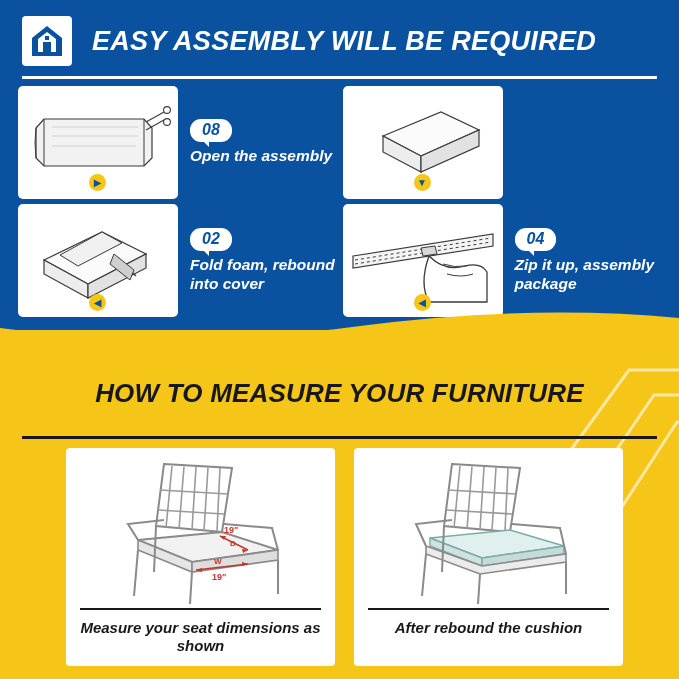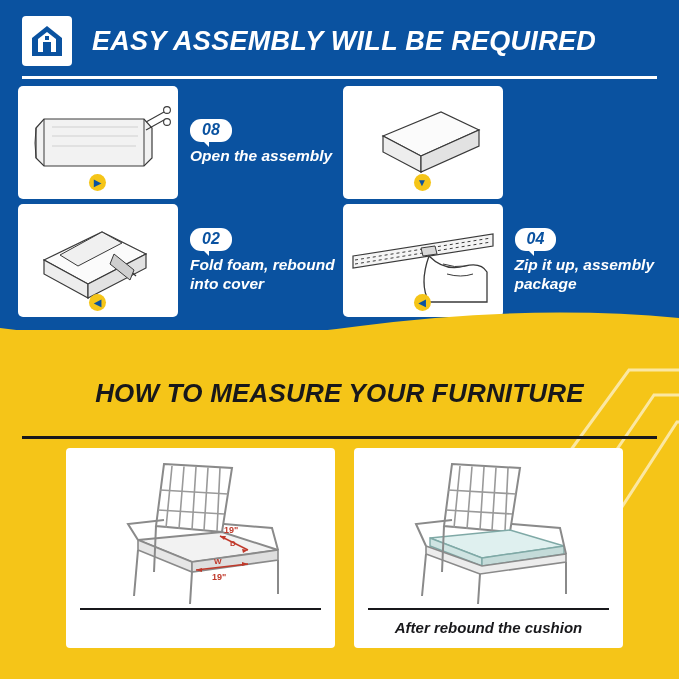--- a/index.html
+++ b/index.html
@@ -322,20 +322,21 @@
             <text x="158" y="92" font-family="Liberation Sans, sans-serif" font-size="8" font-weight="bold" fill="#c0392b">D</text>
 
             <path d="M124 116 L176 110" stroke="#c0392b" stroke-width="1.4"></path>
             <path d="M124 116 l6 -2 l0 4 Z" fill="#c0392b"></path>
             <path d="M176 110 l-6 -2 l0 4 Z" fill="#c0392b"></path>
             <text x="142" y="110" font-family="Liberation Sans, sans-serif" font-size="8" font-weight="bold" fill="#c0392b">W</text>
             <text x="140" y="126" font-family="Liberation Sans, sans-serif" font-size="9" font-weight="bold" fill="#c0392b">19"</text>
           </svg>
         </div>
         <div class="card-divider"></div>
+        <div class="card-caption">Measure your seat dimensions as shown</div>
       </div>
 
       <div class="card">
         <div class="card-illus">
           <svg width="257" height="152" viewBox="0 0 257 152">
             <path d="M92 10 L160 14 L150 78 L84 72 Z" fill="none" stroke="#8a8a8a" stroke-width="2"></path>
             <path d="M100 12 L94 74 M112 12.5 L107 75 M124 13 L120 76 M136 13.5 L132 76.5 M148 14 L145 77" stroke="#9a9a9a" stroke-width="1.6"></path>
             <path d="M88 36 L156 40 M86 56 L152 60" stroke="#9a9a9a" stroke-width="1.6"></path>
 
             <path d="M70 84 L150 76 L204 92 L122 104 Z" fill="#dff0ef" stroke="#7fa9a6" stroke-width="1.6"></path>

